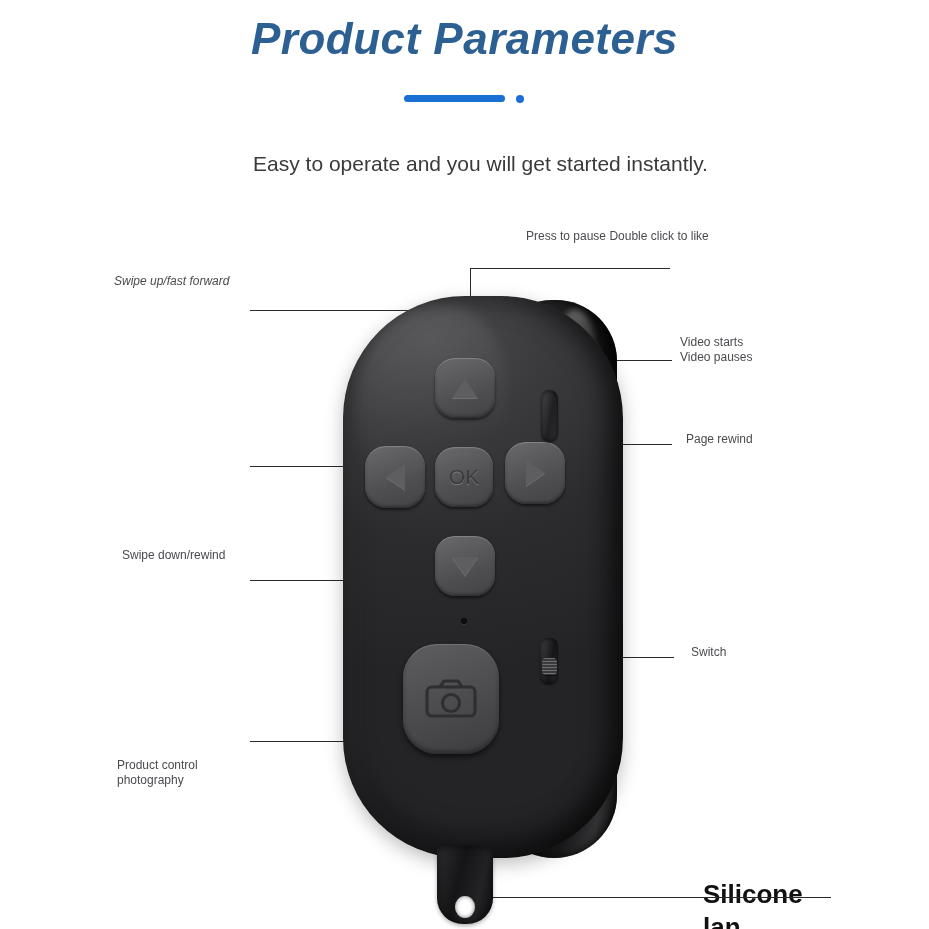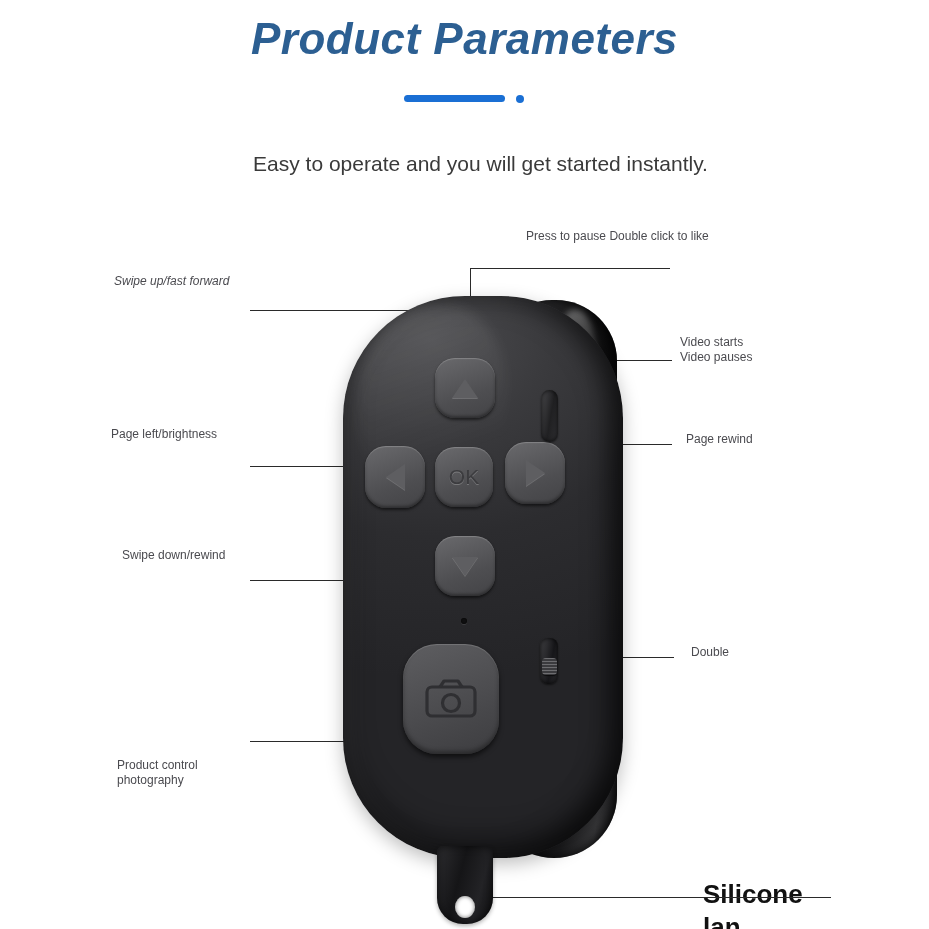--- a/index.html
+++ b/index.html
@@ -327,30 +327,29 @@
 
   <div class="callout left" style="left:114px; top:274px;font-style:italic;">Swipe up/fast forward</div>
   <div class="lead-h" style="left:250px; top:310px; width:186px;"></div>
   <div class="lead-v" style="left:436px; top:310px; height:62px;"></div>
 
   <div class="callout right" style="left:680px; top:335px;">Video starts
 Video pauses</div>
   <div class="lead-h" style="left:567px; top:360px; width:105px;"></div>
   <div class="lead-v" style="left:567px; top:360px; height:42px;"></div>
 
-  <div class="callout left" style="left:111px; top:427px;">Page left/brightness</div>
   <div class="lead-h" style="left:250px; top:466px; width:130px;"></div>
 
   <div class="callout right" style="left:686px; top:432px;">Page rewind</div>
   <div class="lead-h" style="left:536px; top:444px; width:136px;"></div>
 
   <div class="callout left" style="left:122px; top:548px;">Swipe down/rewind</div>
   <div class="lead-h" style="left:250px; top:580px; width:195px;"></div>
 
-  <div class="callout right" style="left:691px; top:645px;">Double</div>
+  <div class="callout right" style="left:691px; top:645px;">Switch</div>
   <div class="lead-h" style="left:612px; top:657px; width:62px;"></div>
 
   <div class="callout left" style="left:117px; top:758px;">Product control
 photography</div>
   <div class="lead-h" style="left:250px; top:741px; width:205px;"></div>
 
   <div class="callout right bold-dark" style="left:703px; top:878px; font-size:26px;">Silicone lan</div>
   <div class="lead-h" style="left:492px; top:897px; width:437px;"></div>
 
   <div id="device">

